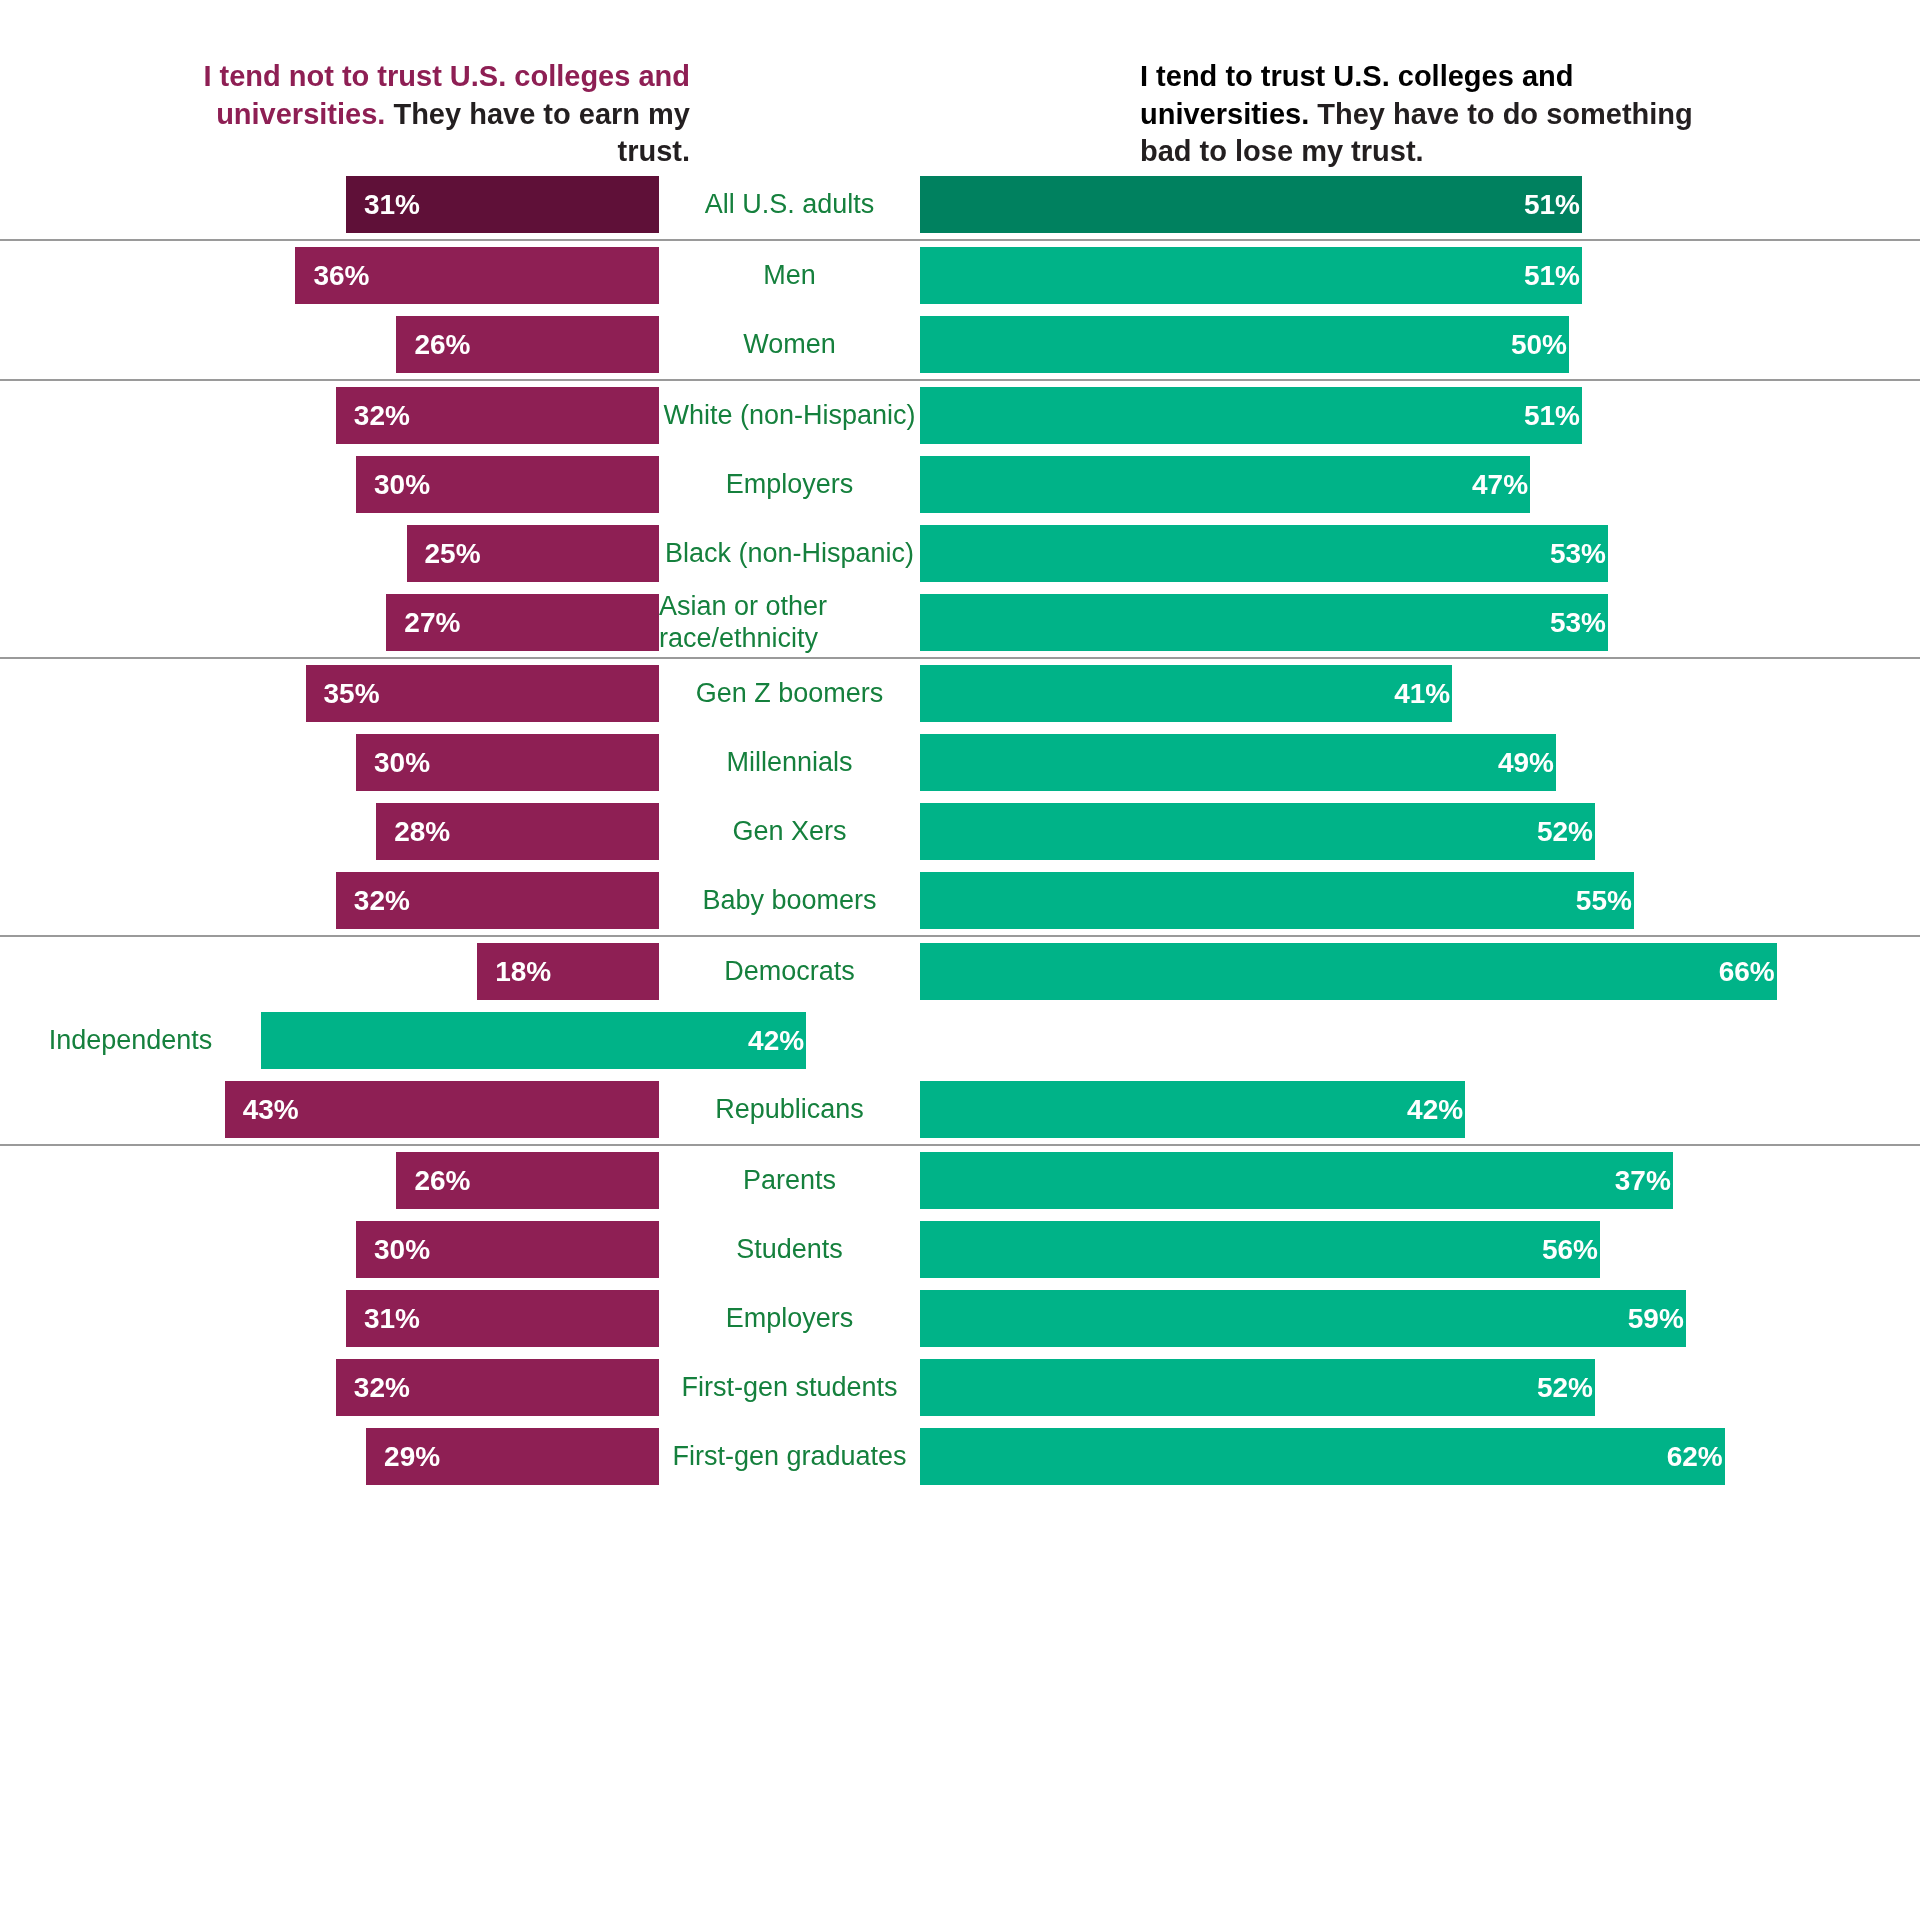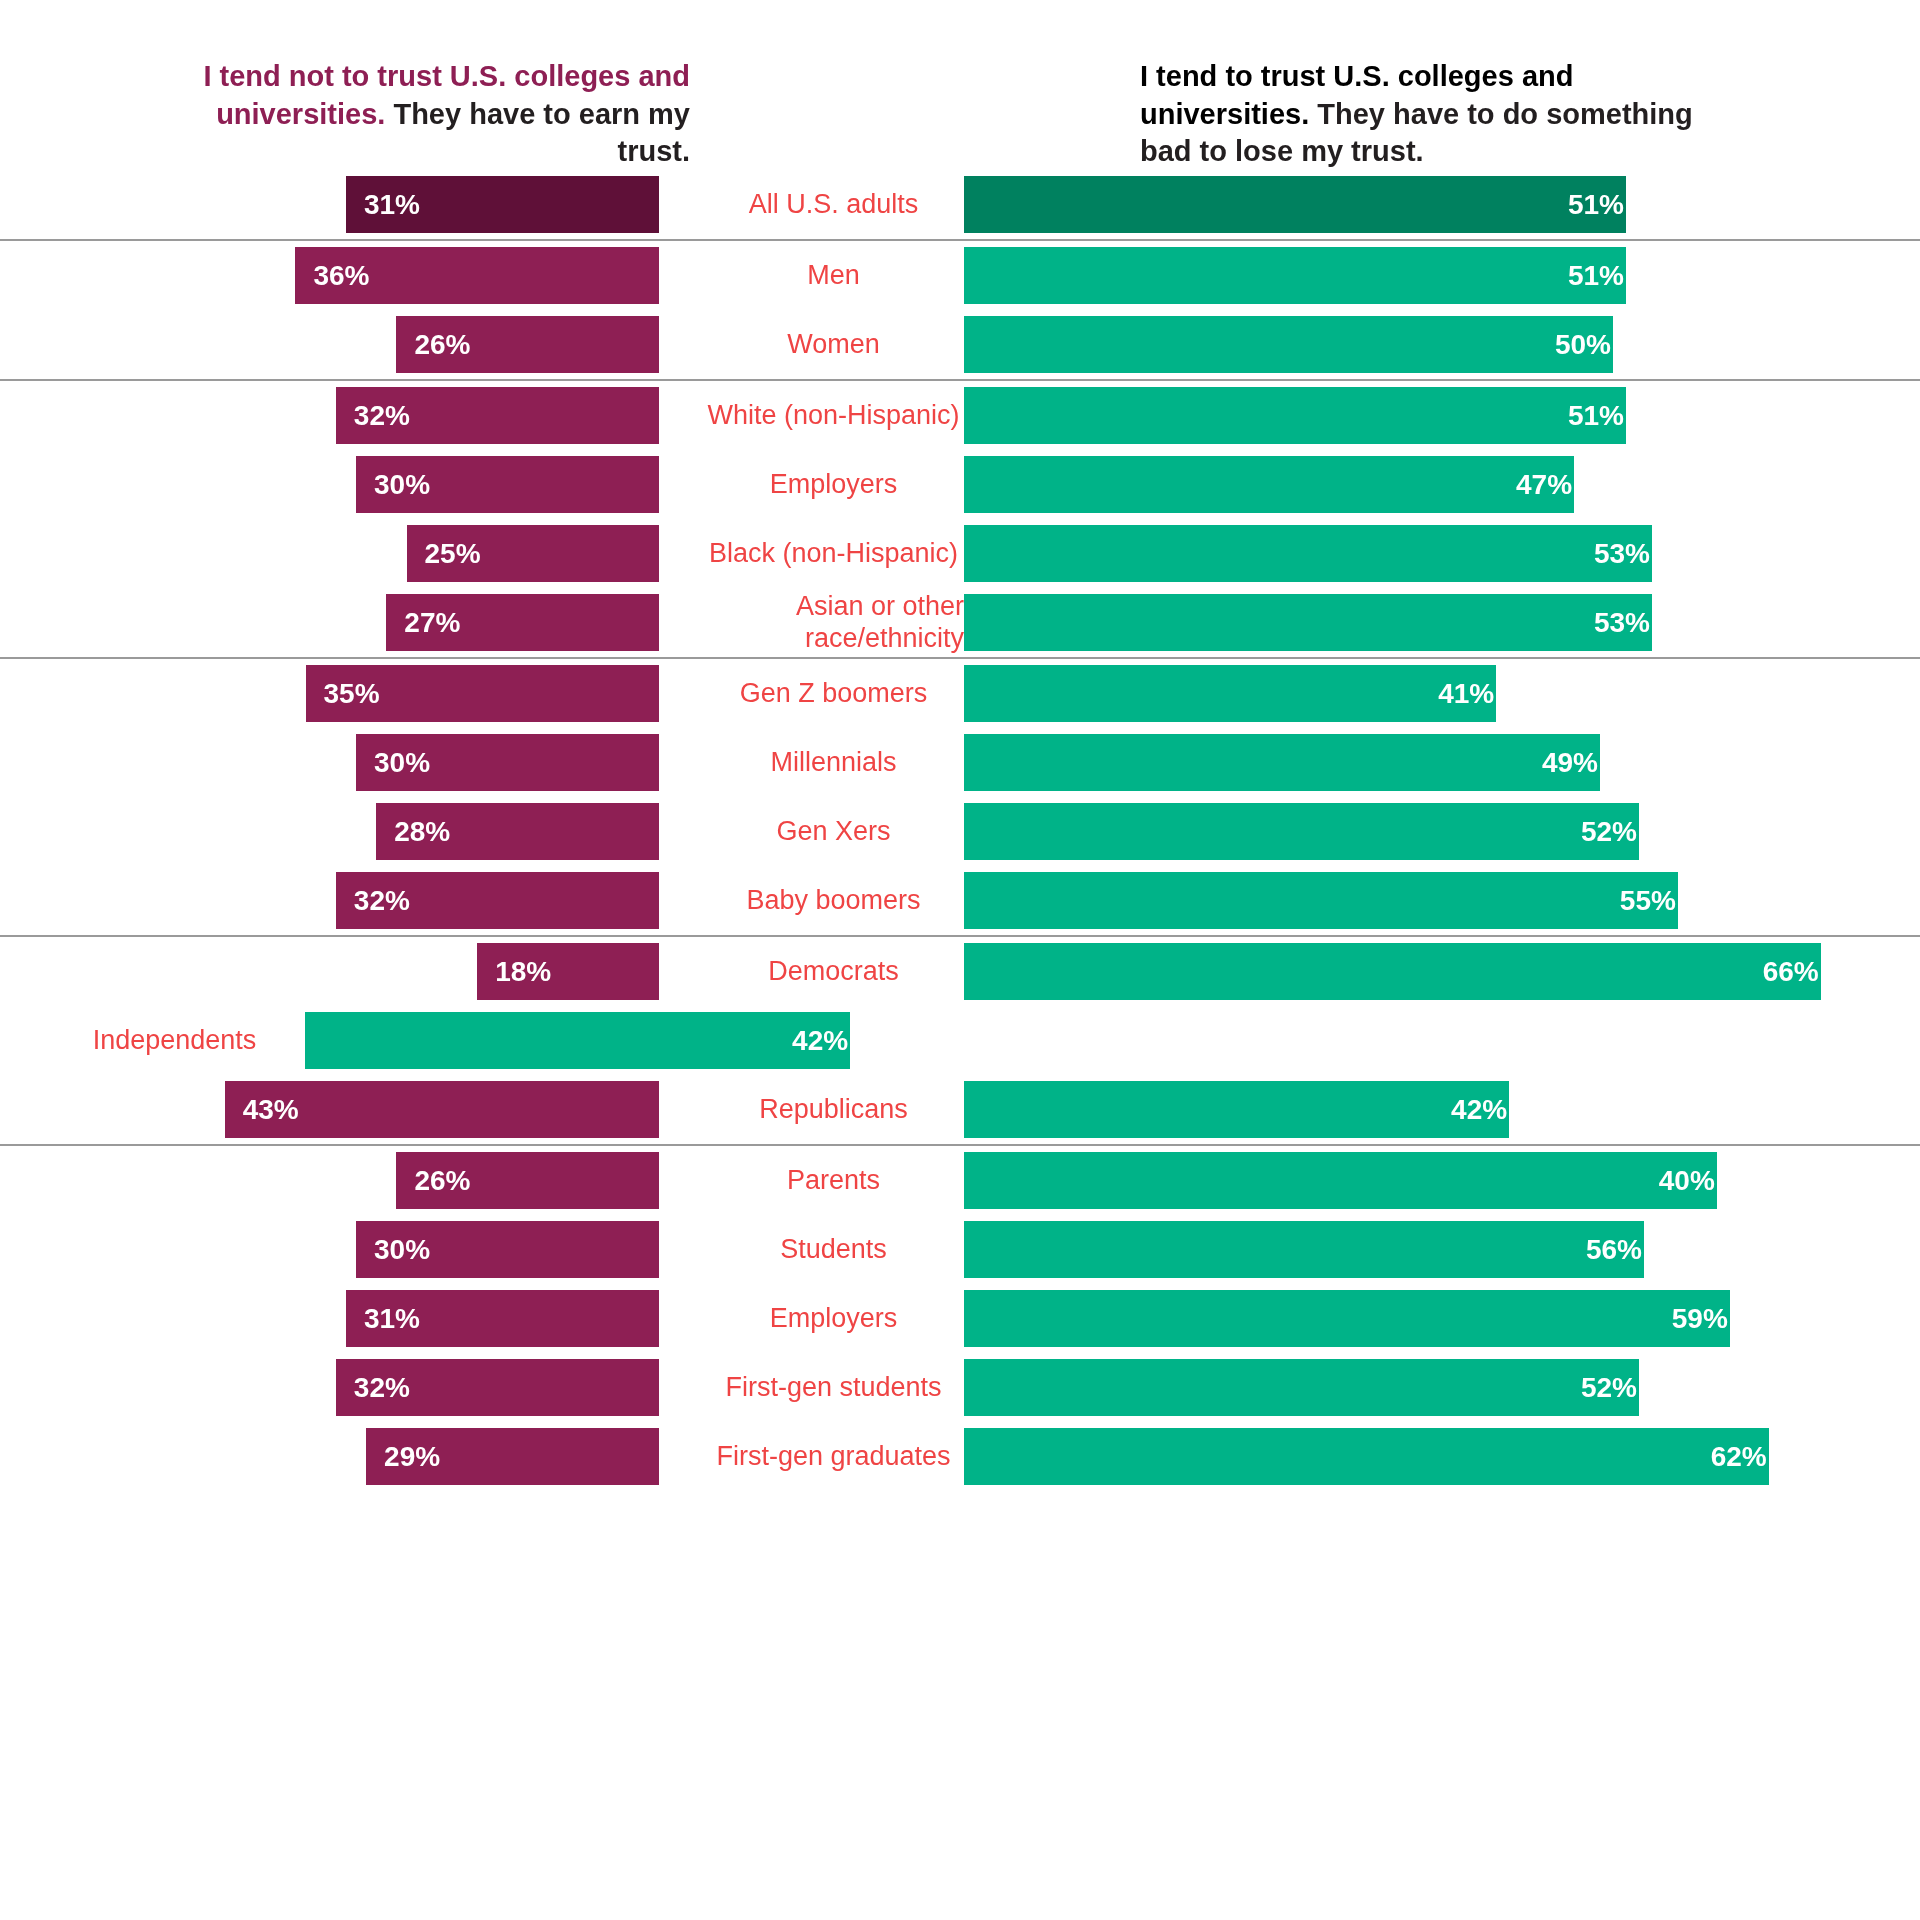--- a/index.html
+++ b/index.html
@@ -51,25 +51,24 @@
     display:flex;
     justify-content:flex-end;
     align-items:center;
   }
   
   .col-label{
     width:261px;
     display:flex;
     align-items:center;
     justify-content:center;
-    text-align:right;
+    text-align:left;
     font-size:27px;
-    color:#ef4444;
+    color:#15803d;
     line-height:1.15;
-    padding-left:44px;
   }
   
   .col-right{
     flex:1;
     display:flex;
     justify-content:flex-start;
     align-items:center;
   }
 
   .bar{
@@ -305,21 +304,21 @@
       <div class="group">
         <div class="row">
           <div class="side col-left">
             <div class="bar bar-left" style="width: 262.6px;">
               <span class="bar-val">26%</span>
             </div>
           </div>
           <div class="side col-label">Parents</div>
           <div class="side col-right">
             <div class="bar bar-right" style="width: 752.84px;">
-              <span class="bar-val">40%</span>
+              <span class="bar-val">37%</span>
             </div>
           </div>
         </div>
         <div class="row">
           <div class="side col-left">
             <div class="bar bar-left" style="width: 303px;">
               <span class="bar-val">30%</span>
             </div>
           </div>
           <div class="side col-label">Students</div>

